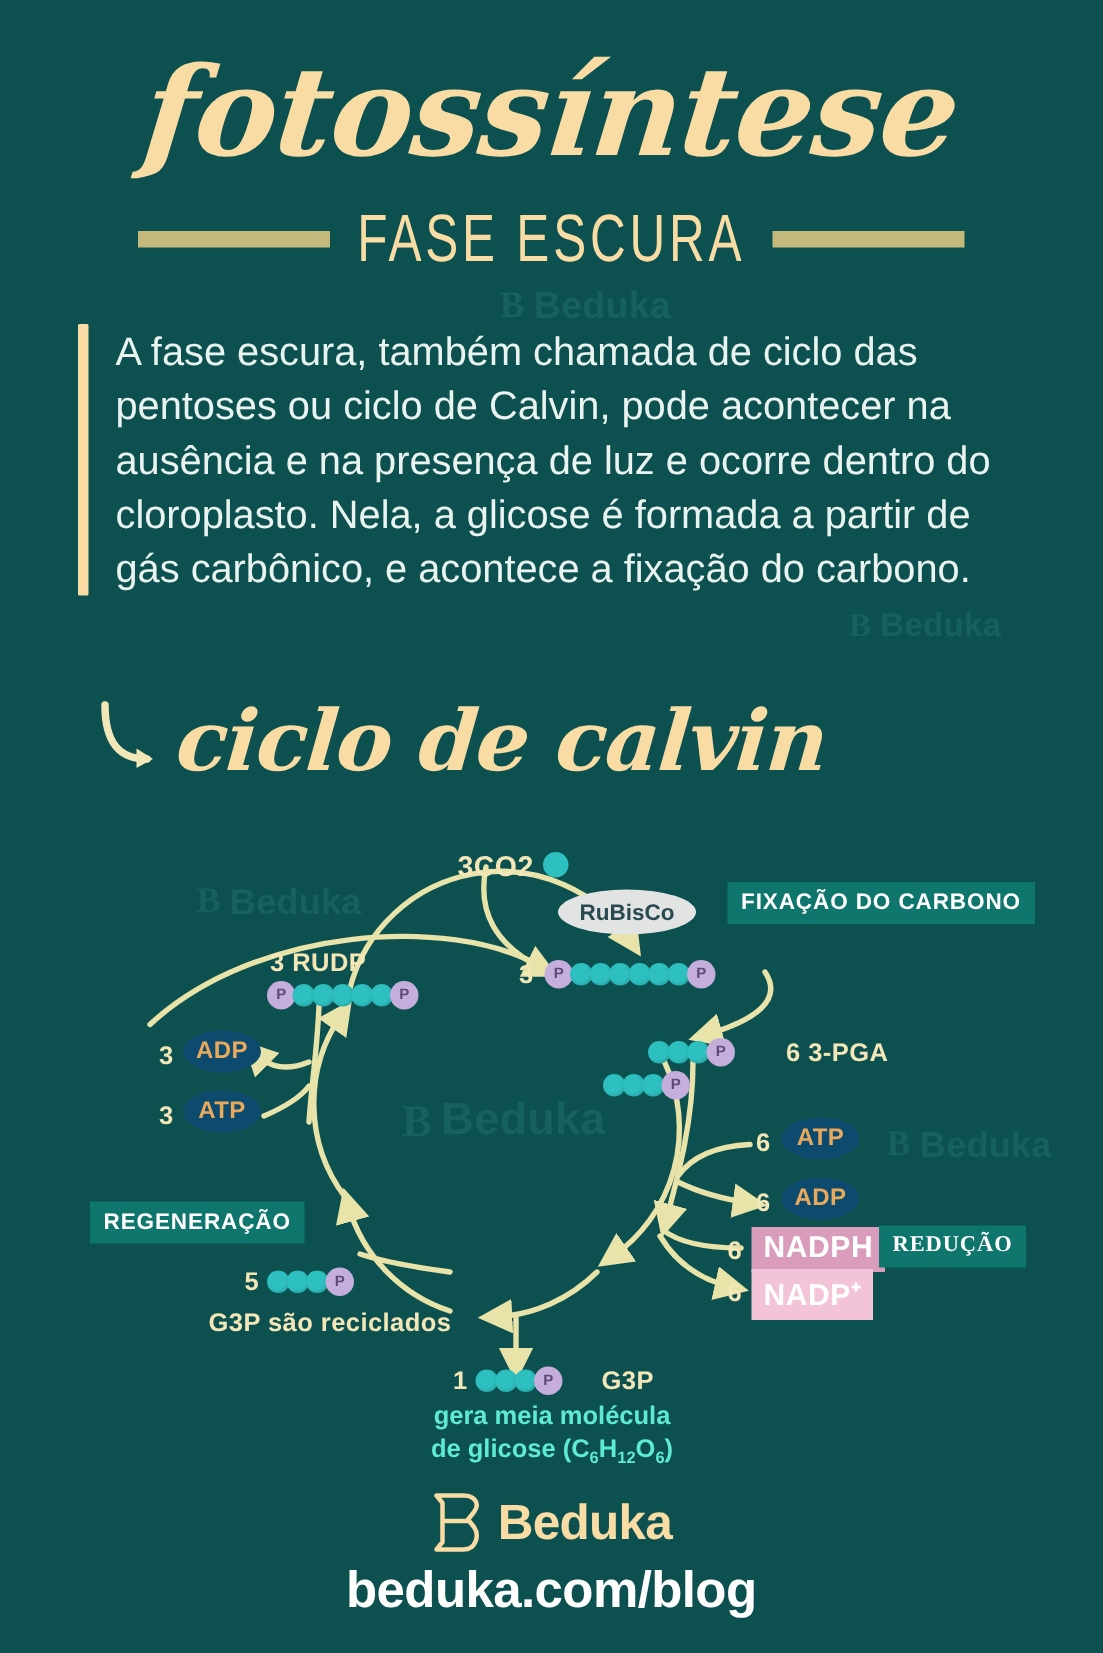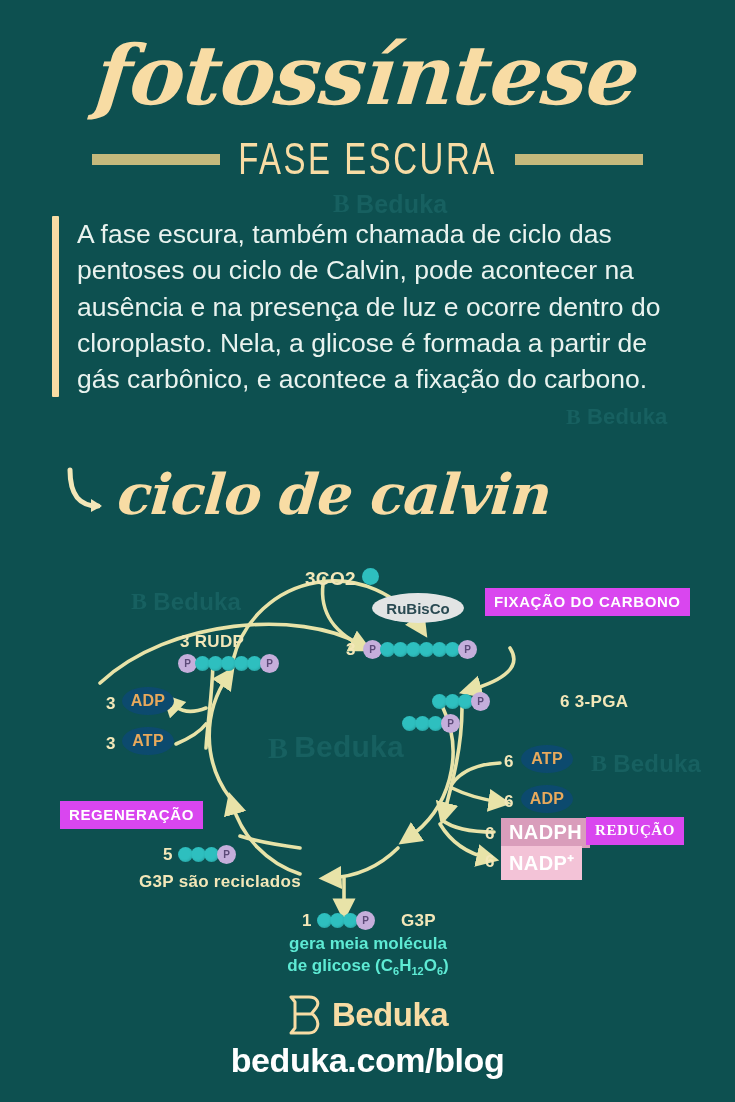--- a/index.html
+++ b/index.html
@@ -207,21 +207,21 @@
     align-items: center;
     justify-content: center;
     color: #2a4a52;
     font-weight: 700;
     font-size: 15px;
   }
 
   
   .badge {
     position: absolute;
-    background: #d946ef;
+    background: #0f766e;
     color: #ffffff;
     font-weight: 700;
     font-size: 15px;
     letter-spacing: .6px;
     padding: 5px 9px 6px;
     white-space: nowrap;
   }
   .chem {
     position: absolute;
     font-weight: 700;
@@ -407,21 +407,21 @@
     <div class="ball"></div>
     <div class="ball"></div>
     <div class="pbead">P</div>
   </div>
   <div class="chain" style="left:402px; top:166px;">
     <div class="ball"></div>
     <div class="ball"></div>
     <div class="ball"></div>
     <div class="pbead">P</div>
   </div>
-  <div class="dlabel" style="left:524px; top:144px;margin-left:36px;">
+  <div class="dlabel" style="left:524px; top:144px;">
     <span class="num">6</span>
     <span>3-PGA</span>
   </div>
 
   <div class="num" style="position:absolute; left:106px; top:146px;">3</div>
   <div class="oval" style="left:122px; top:139px;">ADP</div>
   <div class="num" style="position:absolute; left:106px; top:186px;">3</div>
   <div class="oval" style="left:122px; top:179px;">ATP</div>
 
   <div class="num" style="position:absolute; left:504px; top:204px;">6</div>

